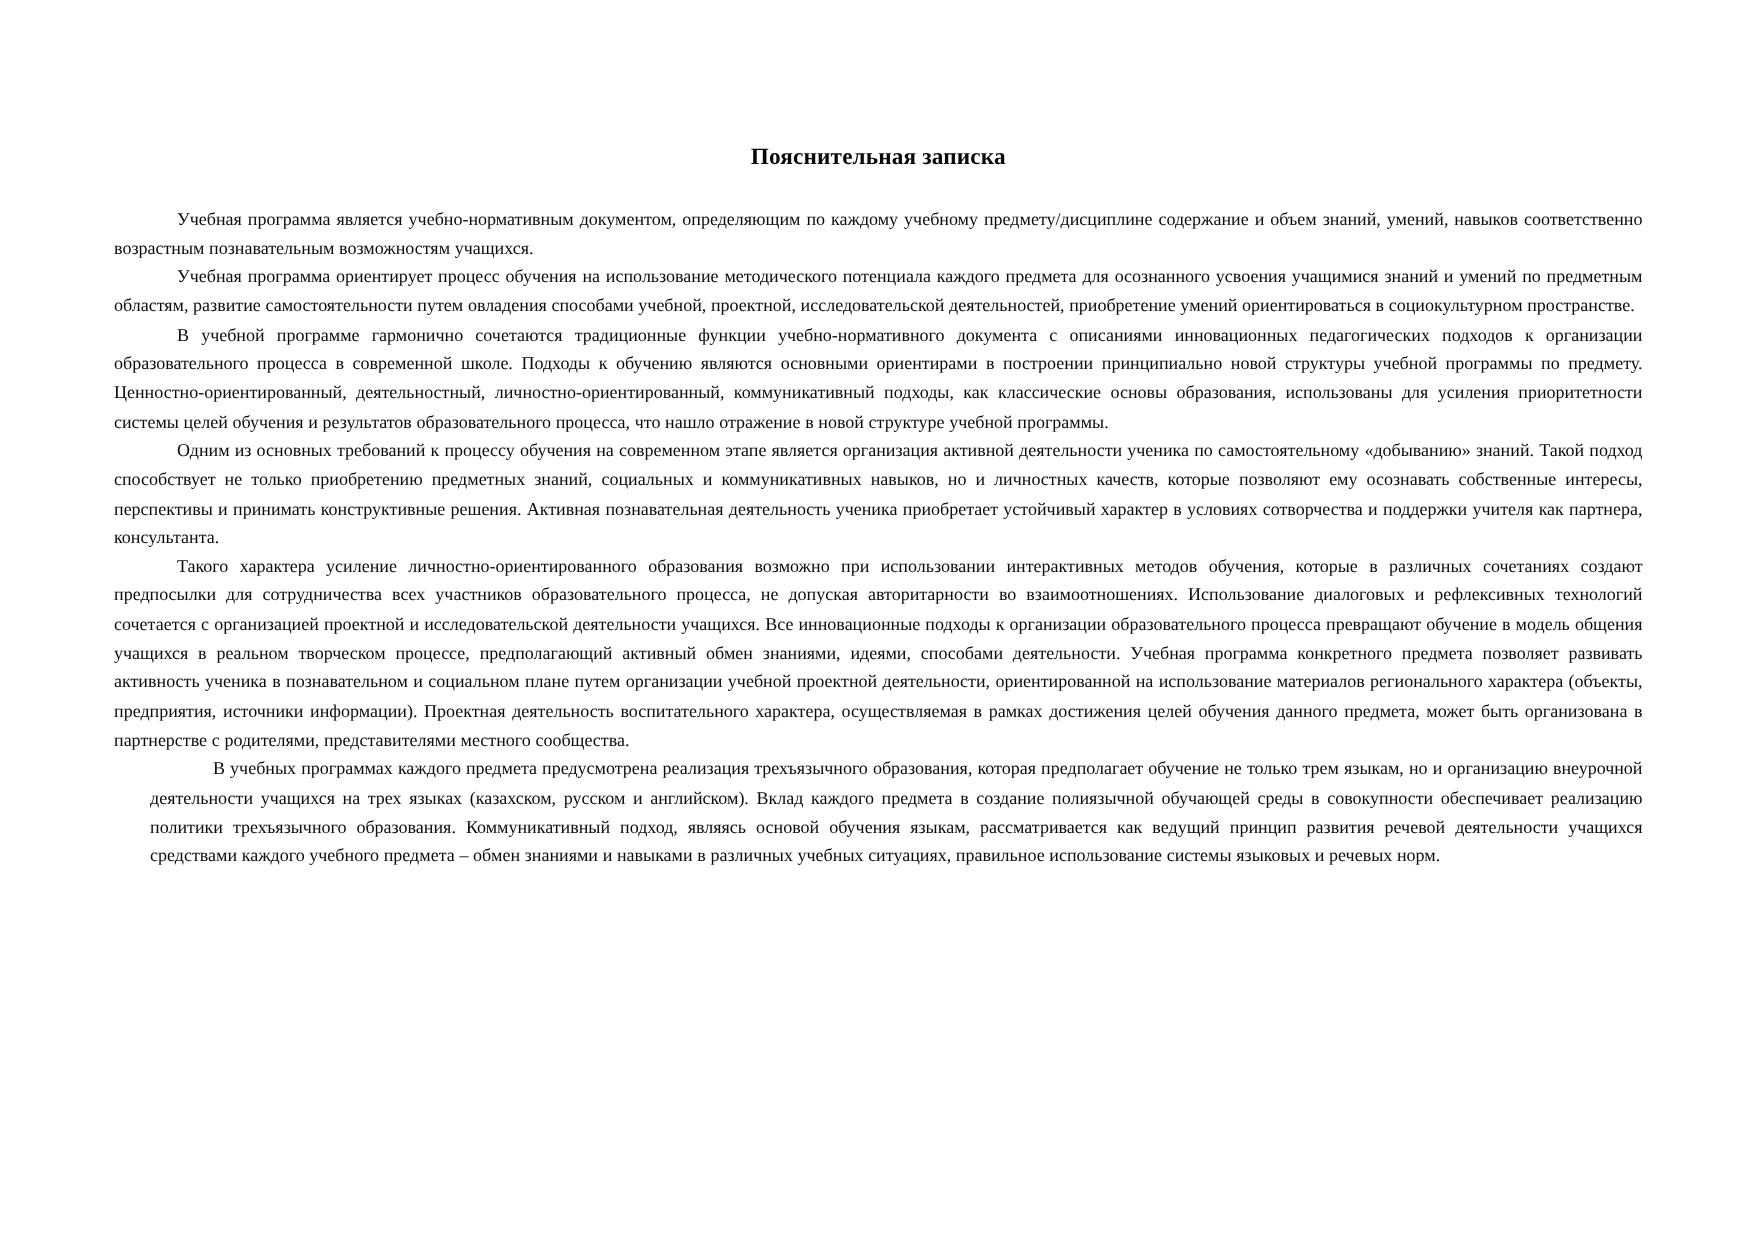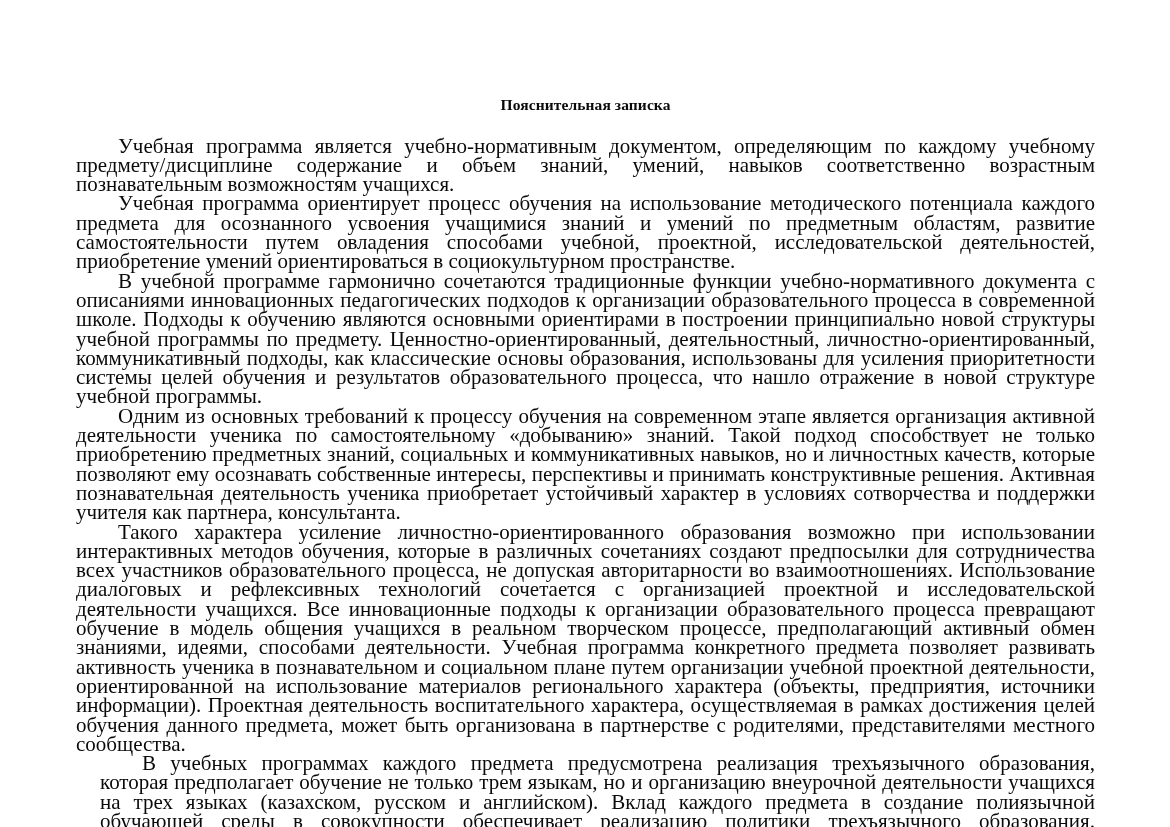--- a/index.html
+++ b/index.html
@@ -29,21 +29,21 @@
   }
   .doc-title {
     font-size: 15.5px;
     font-weight: bold;
     text-align: center;
     letter-spacing: 0.1px;
     margin: 0 0 22px 0;
     line-height: 1.2;
   }
   .para {
-    font-size: 21px;
+    font-size: 12px;
     line-height: 19.3px;
     text-align: justify;
     text-indent: 42px;
     margin: 0;
     word-spacing: 0.1px;
     hyphens: none;
   }
   .para.last-of-block {
     margin-bottom: 0;
     margin-left: 24px;

